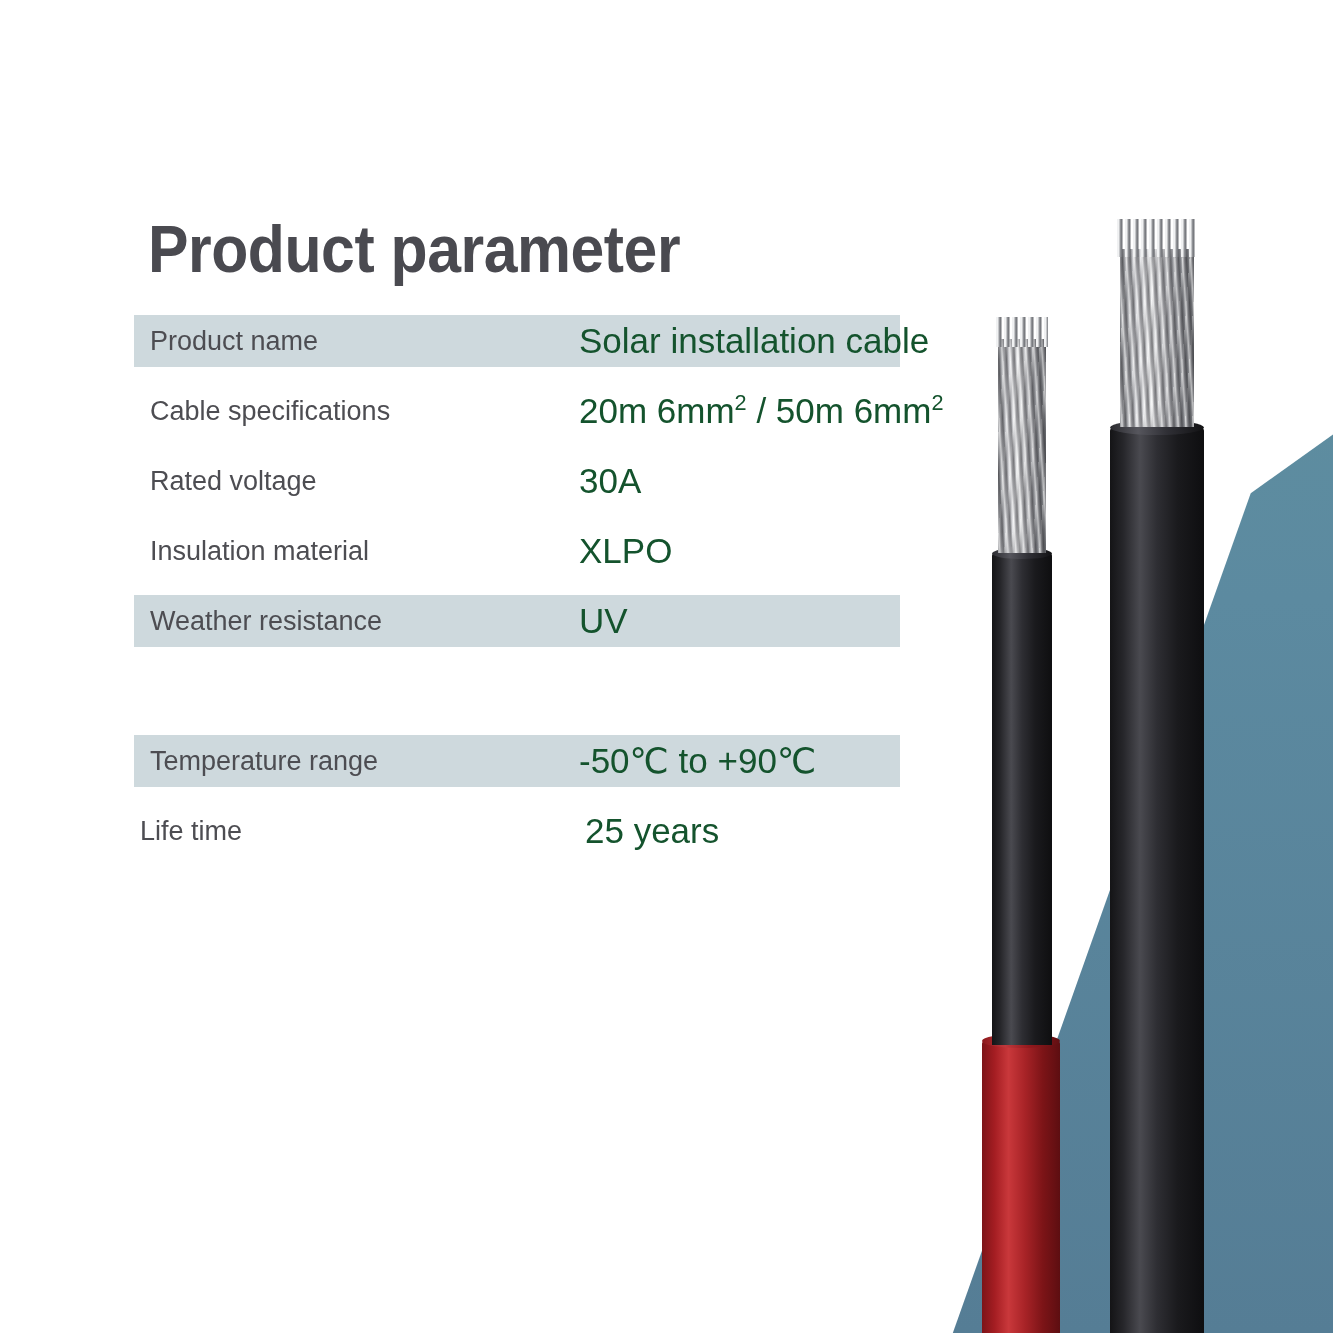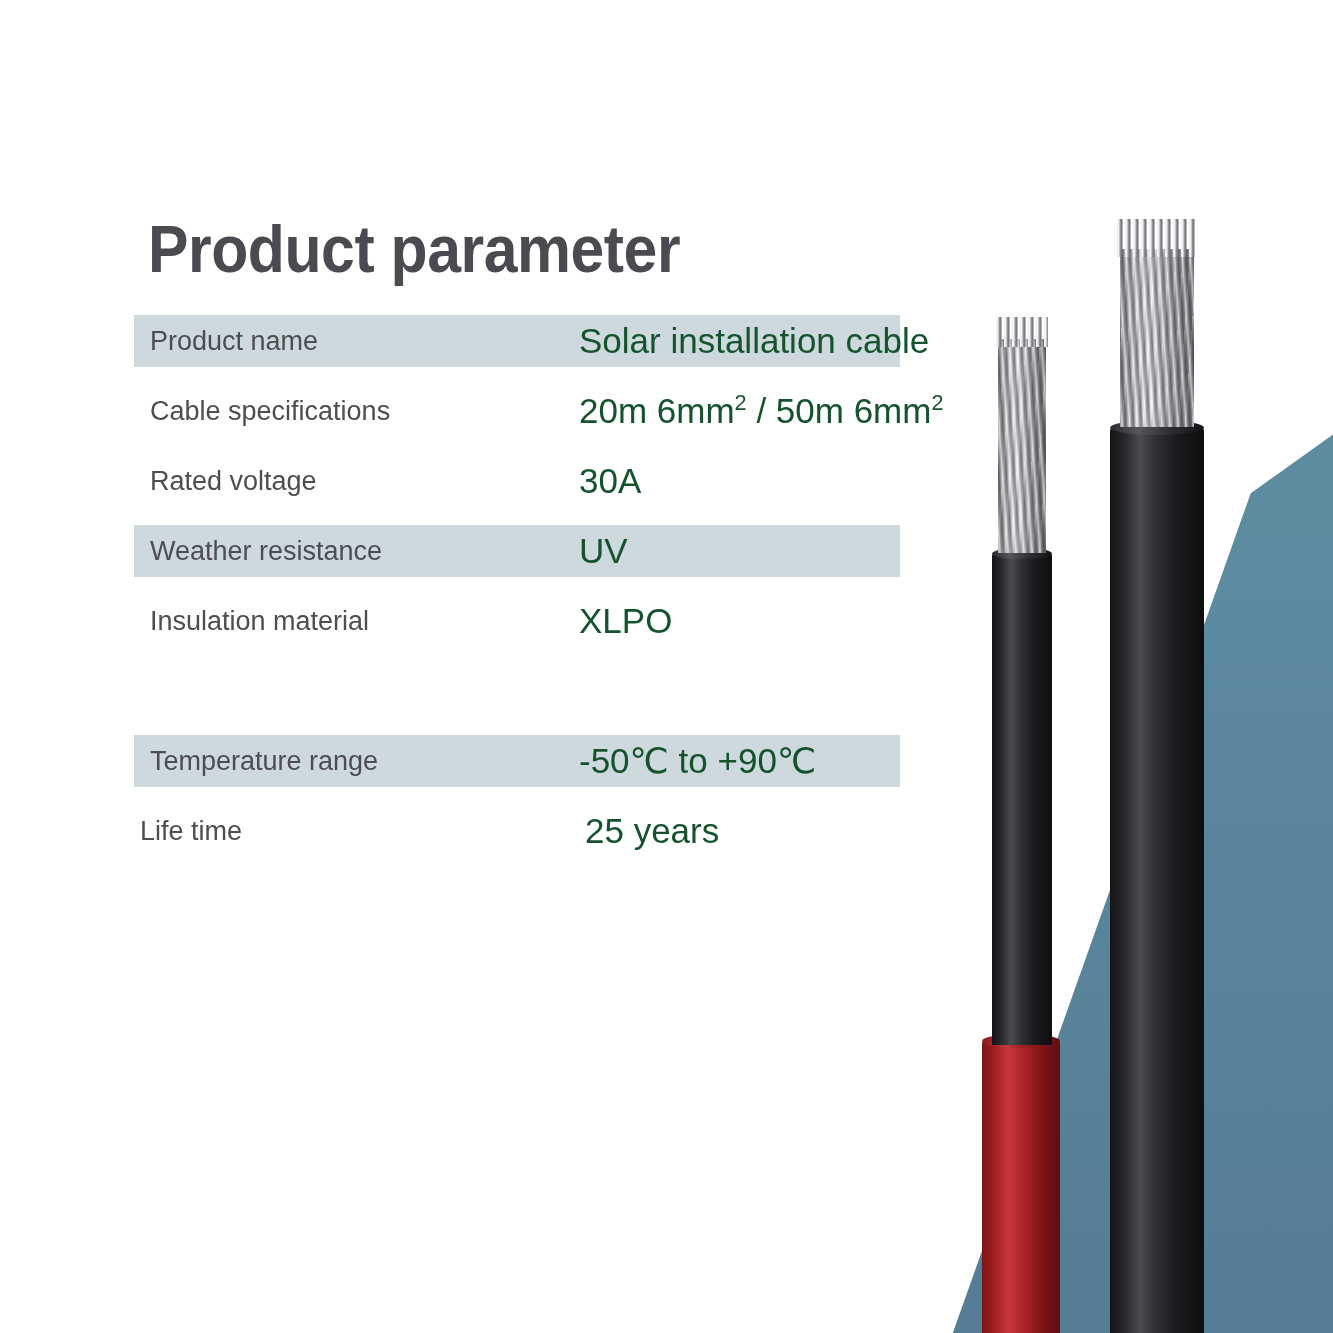--- a/index.html
+++ b/index.html
@@ -157,27 +157,27 @@
         <span class="spec-value">Solar installation cable</span>
       </div>
       <div class="spec-row">
         <span class="spec-label">Cable specifications</span>
         <span class="spec-value">20m 6mm<sup>2</sup> / 50m 6mm<sup>2</sup></span>
       </div>
       <div class="spec-row">
         <span class="spec-label">Rated voltage</span>
         <span class="spec-value">30A</span>
       </div>
+      <div class="spec-row">
+        <span class="spec-label">Insulation material</span>
+        <span class="spec-value">XLPO</span>
+      </div>
       <div class="spec-row shaded">
         <span class="spec-label">Weather resistance</span>
         <span class="spec-value">UV</span>
-      </div>
-      <div class="spec-row">
-        <span class="spec-label">Insulation material</span>
-        <span class="spec-value">XLPO</span>
       </div>
       <div class="spec-row">
       </div>
       <div class="spec-row shaded">
         <span class="spec-label">Temperature range</span>
         <span class="spec-value">-50℃ to +90℃</span>
       </div>
       <div class="spec-row indented">
         <span class="spec-label">Life time</span>
         <span class="spec-value">25 years</span>

